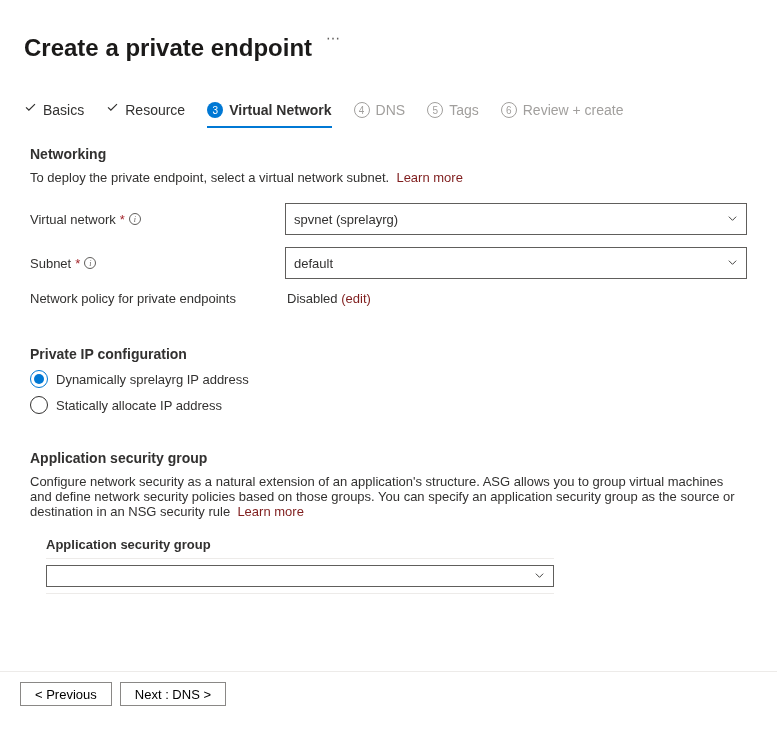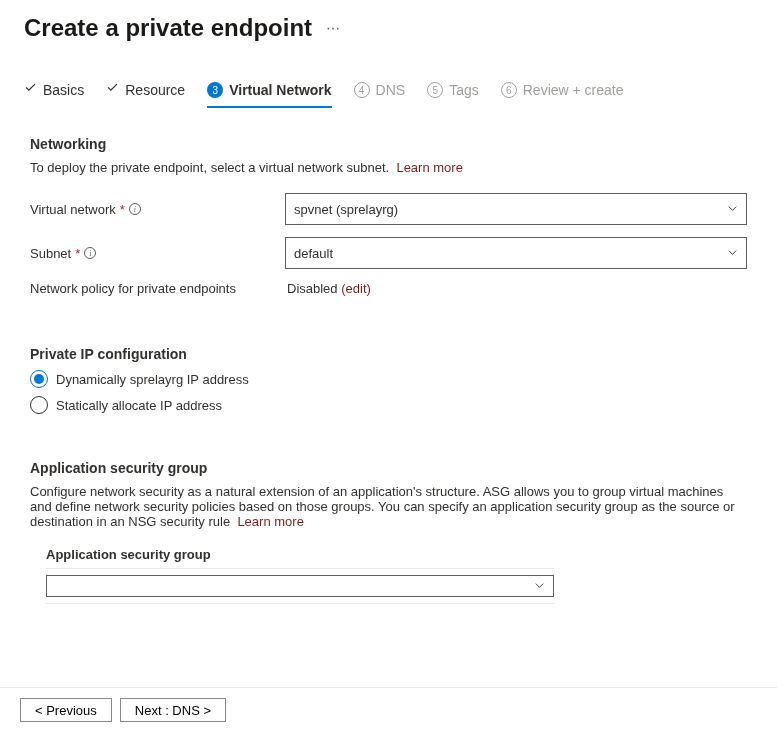--- a/index.html
+++ b/index.html
@@ -14,20 +14,21 @@
     }
     .header {
       display: flex;
       align-items: center;
       padding: 14px 24px 0 24px;
     }
     .header h1 {
       font-size: 24px;
       font-weight: 600;
       color: #1b1a19;
+      margin-top: 20px;
     }
     .header .more {
       margin-left: 14px;
       color: #605e5c;
       letter-spacing: 2px;
       font-size: 14px;
       cursor: pointer;
       line-height: 14px;
     }
     .tabs {
@@ -66,21 +67,20 @@
     }
     .step-circle.filled { background: #0078d4; color: #fff; }
     .step-circle.hollow { border: 1px solid #a19f9d; color: #a19f9d; background: #fff; }
     .content {
       padding: 18px 30px 0 30px;
     }
     .section-title {
       font-size: 14px;
       font-weight: 600;
       margin-bottom: 8px;
-      margin-top: 10px;
     }
     .section-desc {
       font-size: 13px;
       color: #323130;
       margin-bottom: 18px;
     }
     .link { color: #7f1d1d; text-decoration: none; cursor: pointer; }
     .field-row {
       display: flex;
       align-items: center;
@@ -181,21 +181,21 @@
       border: 1px solid #605e5c;
       background: #fff;
       display: flex;
       align-items: center;
       justify-content: flex-end;
       padding: 0 8px;
       cursor: pointer;
     }
     .footer {
       position: absolute;
-      left: 0; right: 0; bottom: 0;
+      left: 0; right: 0; bottom: 16px;
       border-top: 1px solid #edebe9;
       padding: 10px 20px;
       display: flex;
       gap: 8px;
     }
     .btn {
       height: 24px;
       padding: 0 14px;
       background: #fff;
       border: 1px solid #8a8886;

